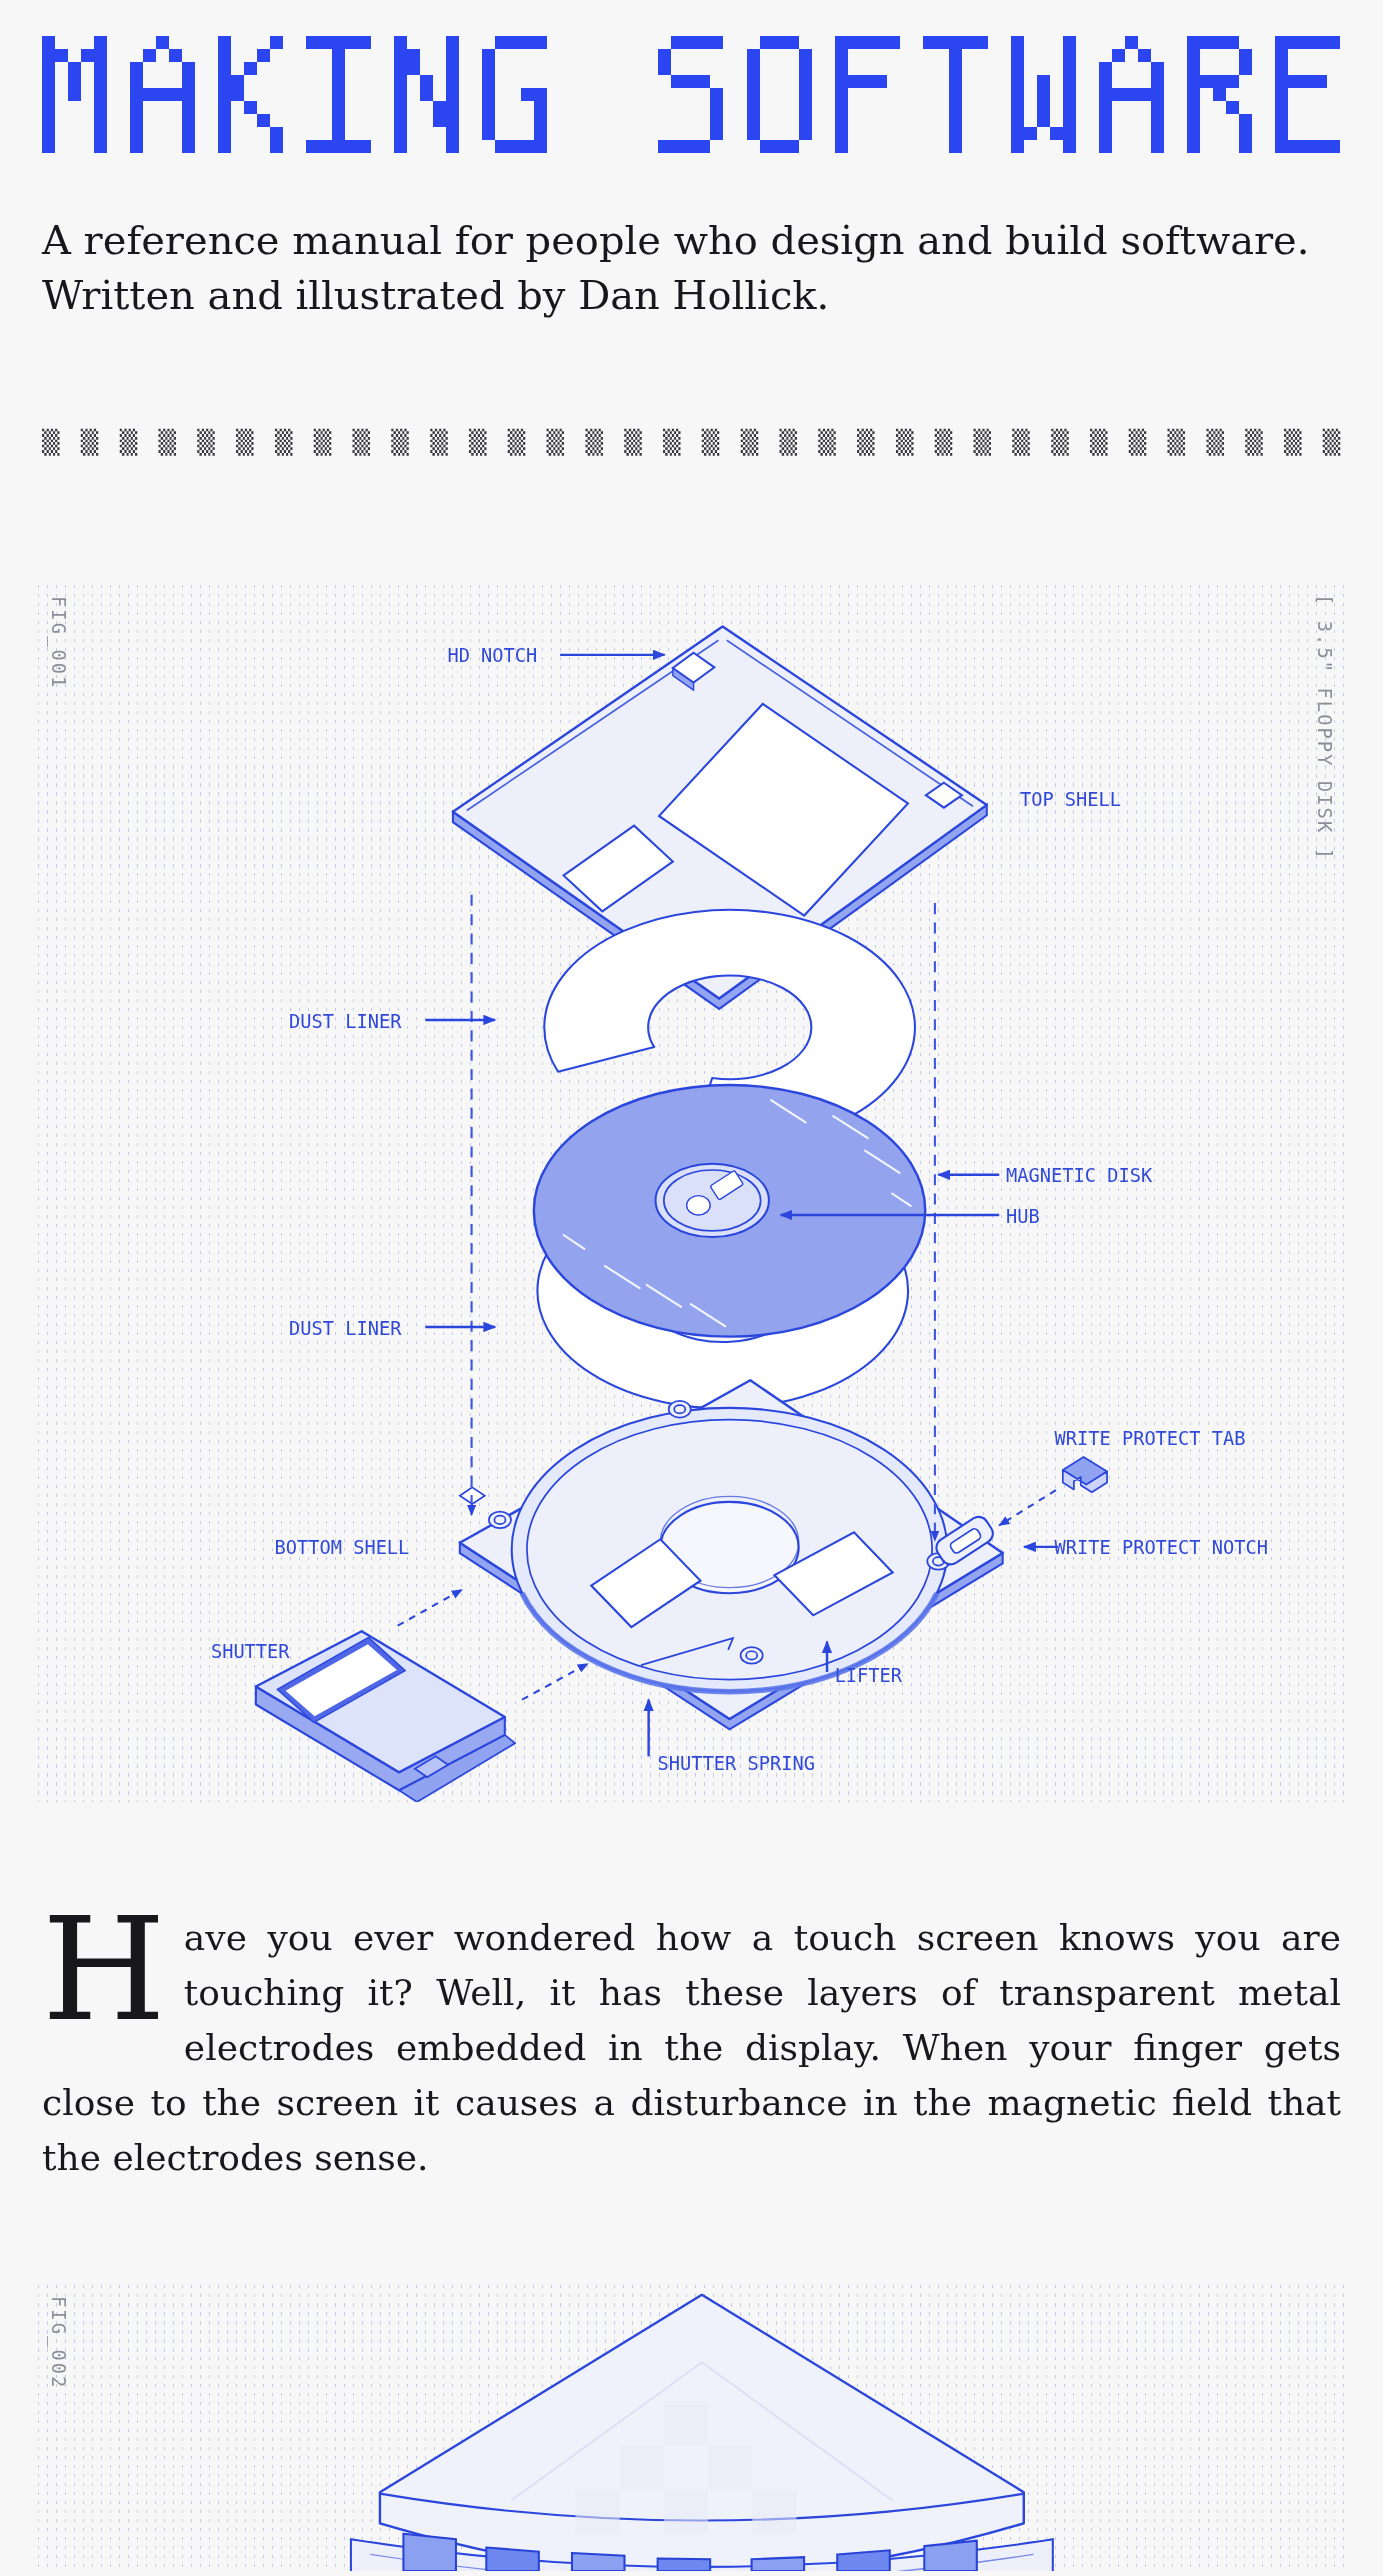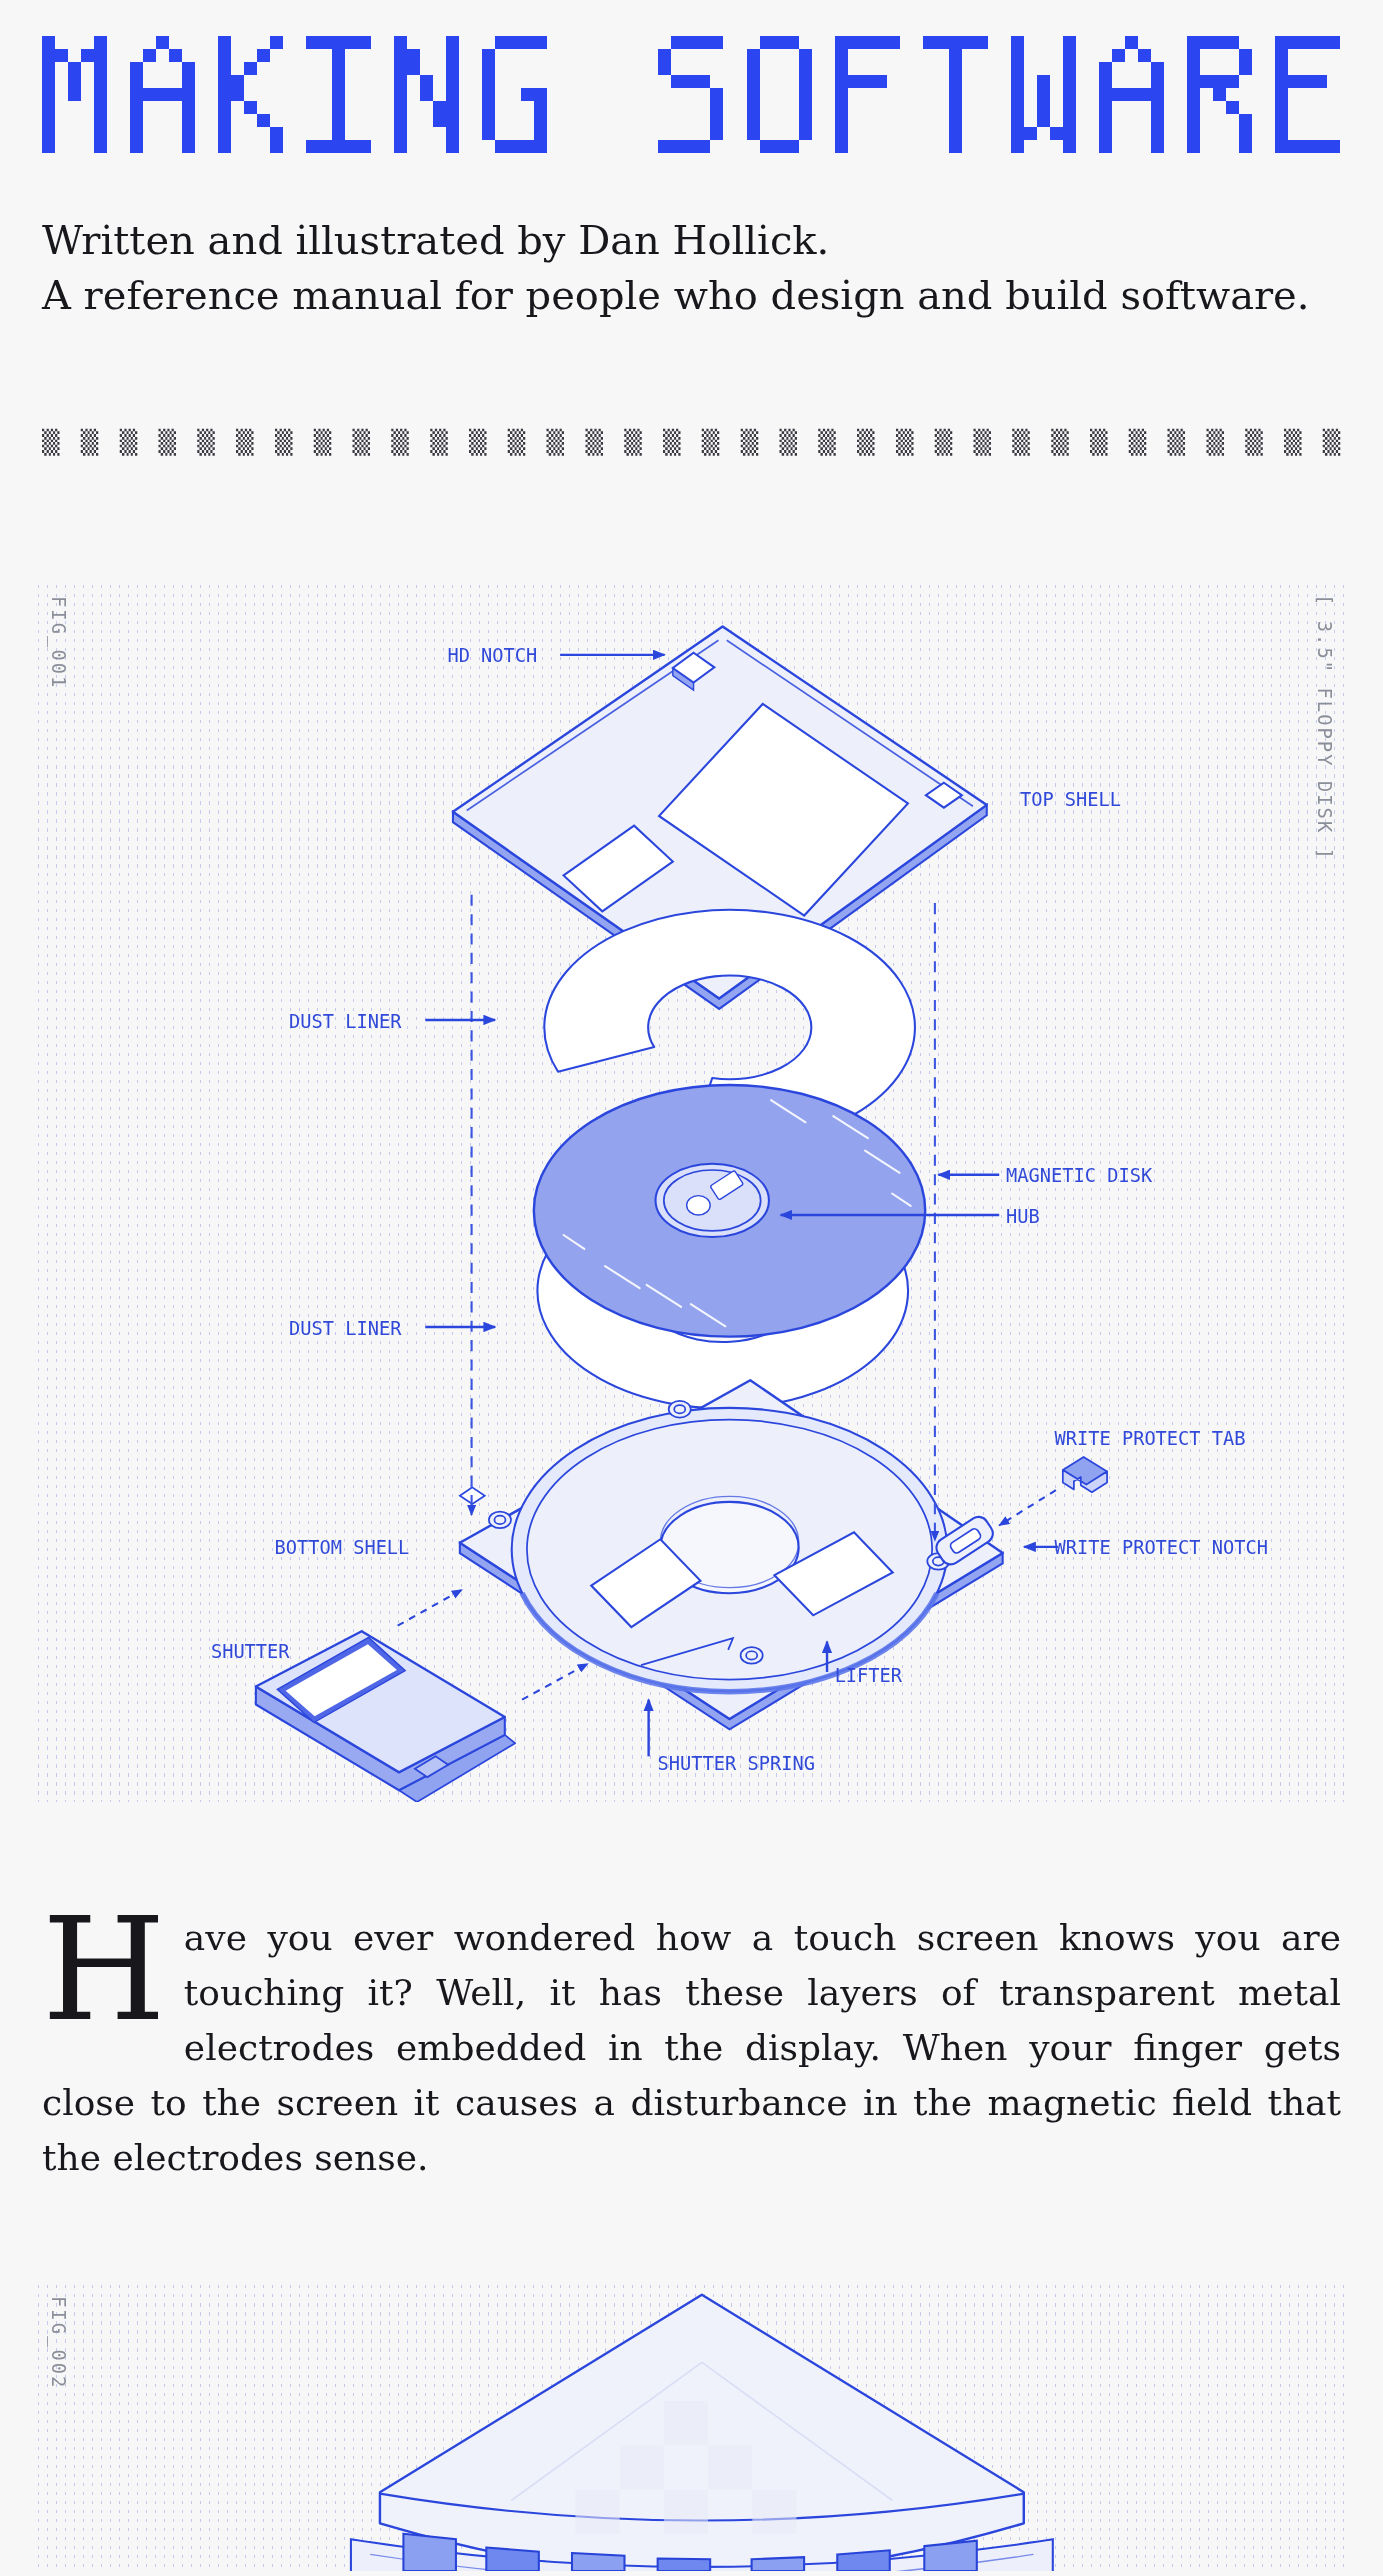--- a/index.html
+++ b/index.html
@@ -365,22 +365,22 @@
         <span style="grid-row-start: 7; grid-column-start: 1;"></span>
         <span style="grid-row-start: 8; grid-column-start: 1;"></span>
         <span style="grid-row-start: 9; grid-column-start: 1;"></span>
         <span style="grid-row-start: 9; grid-column-start: 2;"></span>
         <span style="grid-row-start: 9; grid-column-start: 3;"></span>
         <span style="grid-row-start: 9; grid-column-start: 4;"></span>
         <span style="grid-row-start: 9; grid-column-start: 5;"></span>
       </div>
     </div>
   <div class="subtitle">
+    <div>A reference manual for people who design and build software.</div>
     <div>Written and illustrated by Dan Hollick.</div>
-    <div>A reference manual for people who design and build software.</div>
   </div>
 </header>
 
 <div class="divider" id="divider">
     <span>▒</span>
     <span>▒</span>
     <span>▒</span>
     <span>▒</span>
     <span>▒</span>
     <span>▒</span>

